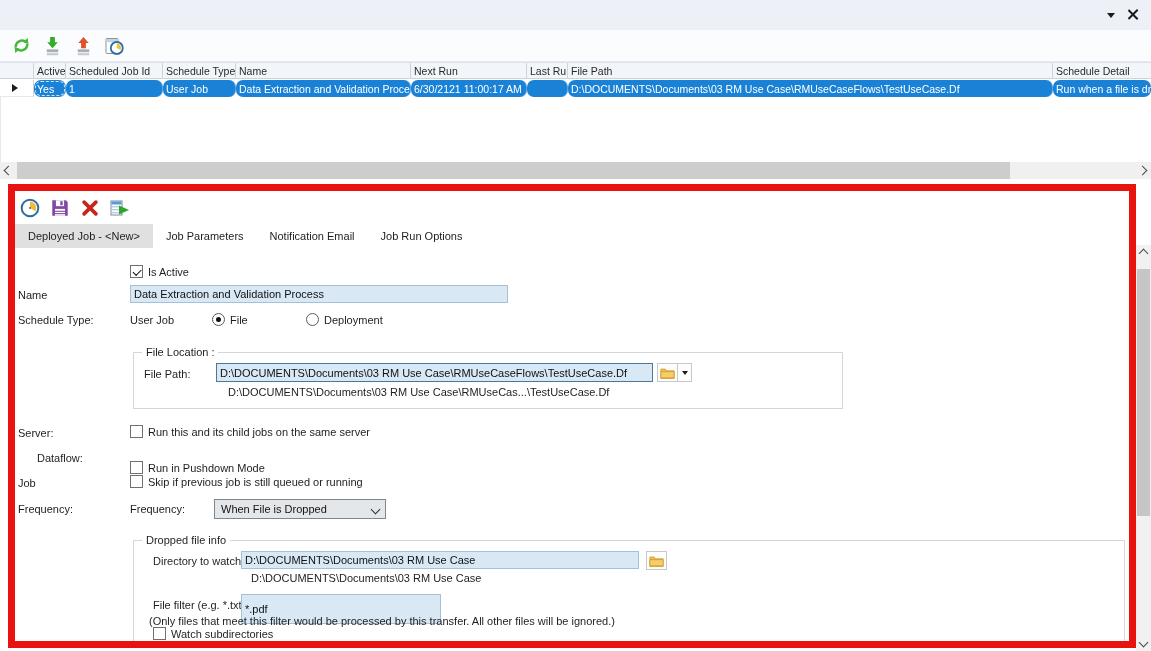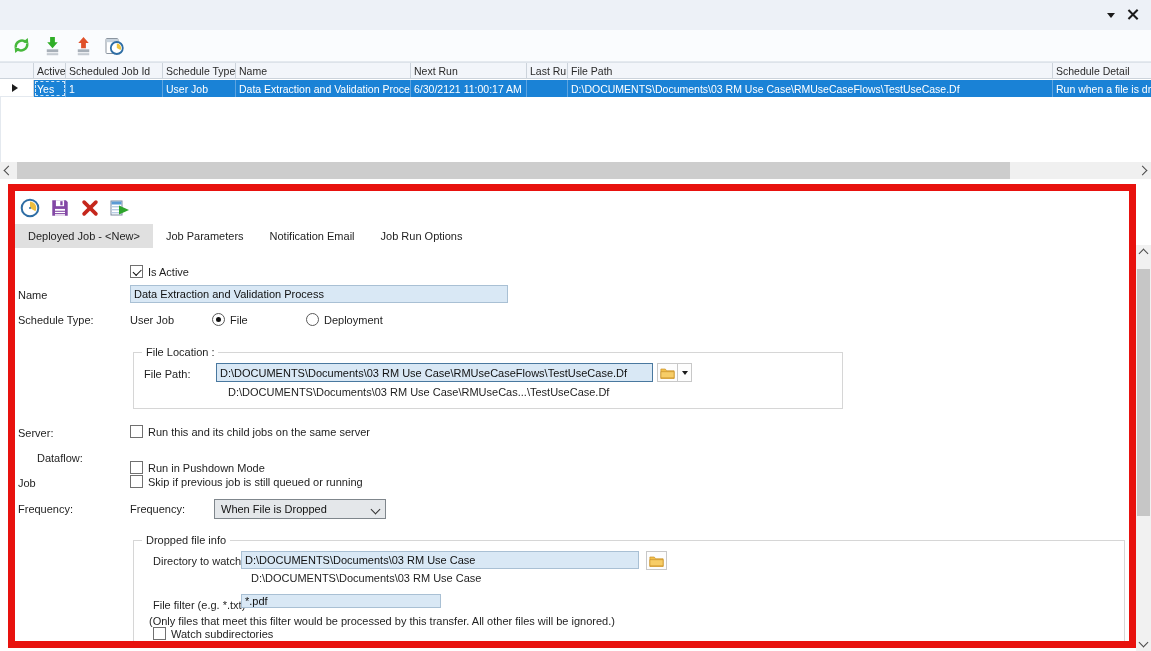--- a/index.html
+++ b/index.html
@@ -22,21 +22,21 @@
   .toolbar1{position:absolute;left:0;top:30px;width:1151px;height:32px;background:#fafcfe;
     border-bottom:1px solid #e4e9ef;display:flex;align-items:center;padding-left:9px;gap:7px;box-sizing:border-box;}
   .tbtn{width:24px;height:24px;display:flex;align-items:center;justify-content:center;}
   
   .grid-header{position:absolute;left:0;top:62px;width:1151px;height:17px;background:#f2f5fa;
     border-top:1px solid #dde3ea;border-bottom:1px solid #ccd3db;display:flex;font-size:10.5px;color:#2a2a2a;box-sizing:border-box;}
   .gh{border-right:1px solid #ccd3db;display:flex;align-items:center;padding:5px 3px;
     box-sizing:border-box;white-space:nowrap;overflow:hidden;}
   .grid-row{position:absolute;left:0;top:80px;width:1151px;height:17px;display:flex;font-size:10.5px;color:#fff;}
   .gc{background:#1a82d6;border-right:1px solid #5ea4e0;display:flex;align-items:center;
-    padding:0 3px;box-sizing:border-box;white-space:nowrap;overflow:hidden;}
+    padding:0 3px;box-sizing:border-box;white-space:nowrap;overflow:hidden;border-radius:7px;}
   .row-sel-h{width:34px;background:#f2f5fa;border-right:1px solid #ccd3db;box-sizing:border-box;}
   .row-sel{width:34px;background:#ffffff;border-right:1px solid #ccd3db;border-bottom:1px solid #e4e9ef;position:relative;box-sizing:border-box;}
   .row-sel::after{content:"";position:absolute;left:12px;top:4px;width:0;height:0;
     border-top:4.5px solid transparent;border-bottom:4.5px solid transparent;border-left:6px solid #1b1b1b;}
   .cell-focus{outline:1px dashed #cfe6f8;outline-offset:-2px;}
   .w-active{width:32px}.w-id{width:97px}.w-type{width:73px}.w-name{width:175px}
   .w-next{width:116px}.w-last{width:41px}.w-path{width:485px}.w-detail{flex:1;border-right:none;}
   .grid-body{position:absolute;left:0;top:97px;width:1151px;height:65px;background:#fff;border-left:1px solid #e4e9ef;box-sizing:border-box;}
   
   .hscroll{position:absolute;left:0;top:162px;width:1151px;height:17px;background:#f0f0f0;}
@@ -269,21 +269,21 @@
       <input class="tb" style="left: 107px; top: 10px; width: 398px; height: 18px;" value="D:\DOCUMENTS\Documents\03 RM Use Case">
       <div class="btn-folder" style="left:512px;top:10px;">
         <svg width="15" height="12" viewBox="0 0 17 13">
           <path d="M1 2h5l1.5 2H16v9H1z" fill="#f3c04a" stroke="#c9922a" stroke-width="0.8"></path>
           <path d="M1 5h15v7H1z" fill="#f7cd67" stroke="#c9922a" stroke-width="0.8"></path>
         </svg>
       </div>
       <div class="lbl" style="left:117px;top:31px;">D:\DOCUMENTS\Documents\03 RM Use Case</div>
 
       <div class="lbl" style="left:19px;top:58px;">File filter (e.g. *.txt)</div>
-      <input class="tb" style="left: 107px; top: 53px; width: 200px; height: 14px;" value="*.pdf">
+      <input class="tb" style="left: 107px; top: 53px; width: 200px; height: 30px;" value="*.pdf">
       <div class="note" style="left:15px;top:74px;">(Only files that meet this filter would be processed by this transfer. All other files will be ignored.)</div>
 
       <div class="cbrow" style="left:19px;top:86px;">
         <div class="cb"></div>
         <span>Watch subdirectories</span>
       </div>
     </div>
 
   </div>
 </div>

